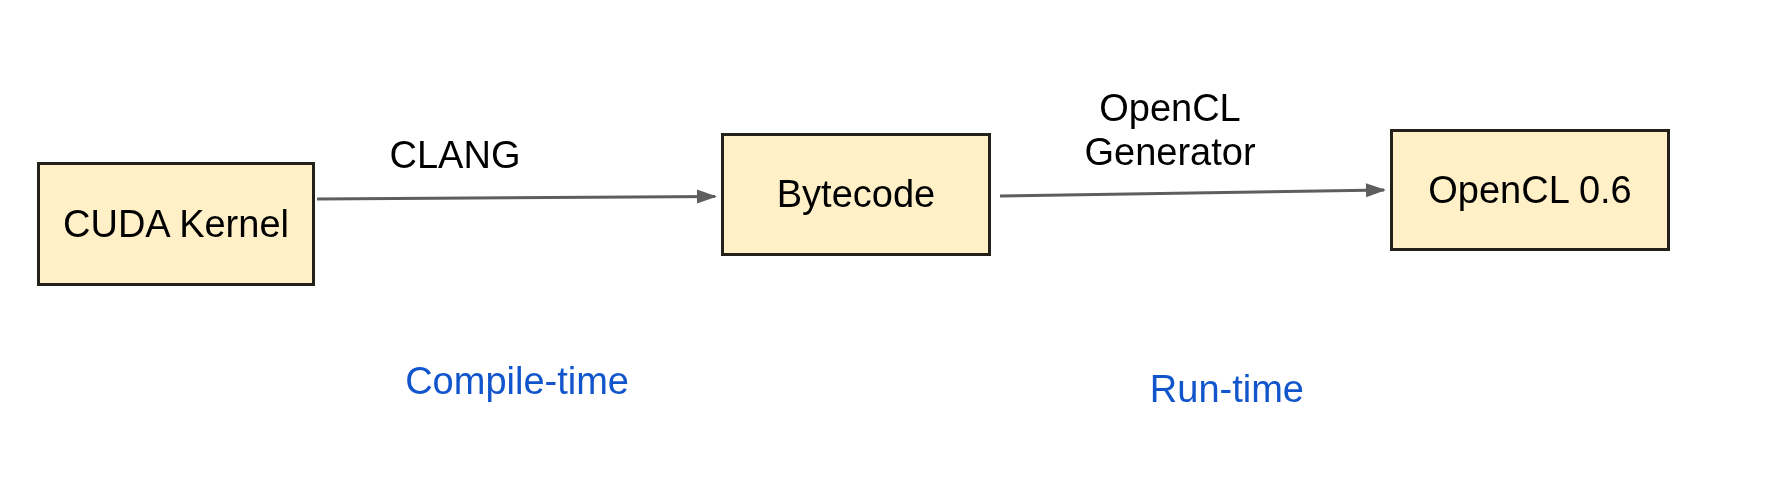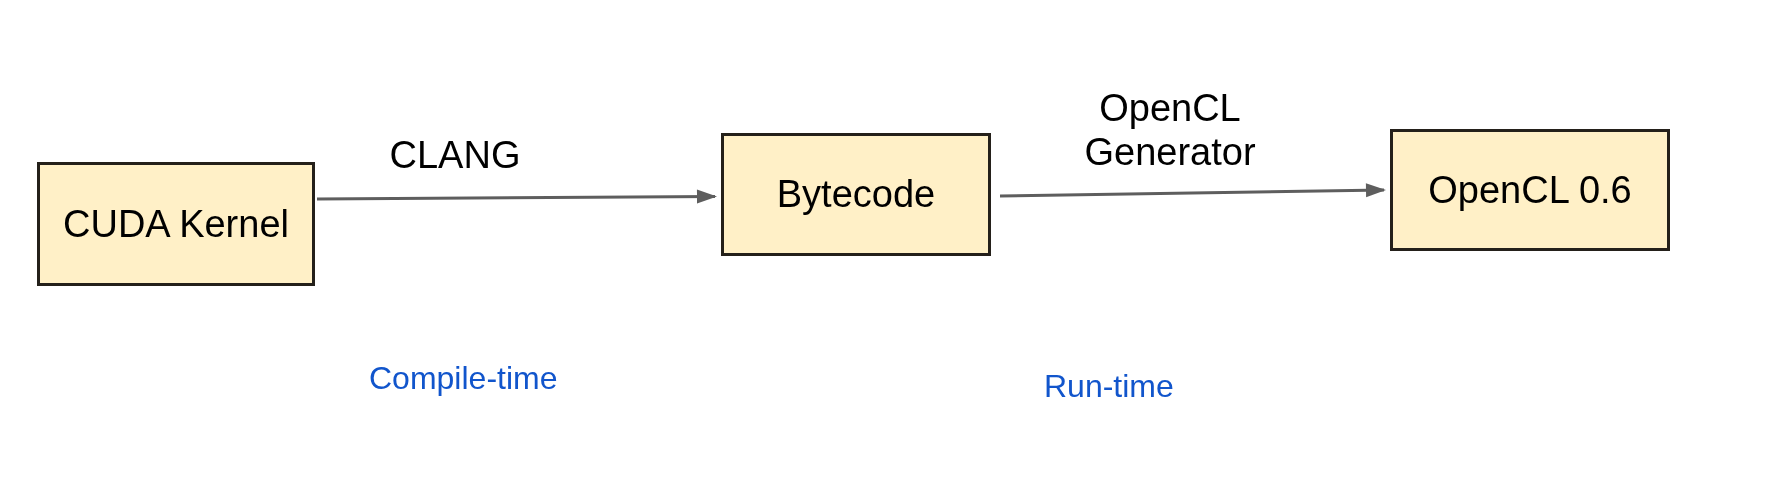--- a/index.html
+++ b/index.html
@@ -38,23 +38,23 @@
     position: absolute;
     font-size: 38px;
     line-height: 1.16;
     color: var(--text);
     text-align: center;
   }
   #edge-label-clang  { left: 355px;  top: 133px; width: 200px; }
   #edge-label-oclgen { left: 1055px; top: 86px;  width: 230px; }
   .phase-label {
     position: absolute;
-    font-size: 32px;
+    font-size: 38px;
     color: var(--phase-text);
-    text-align: left;
+    text-align: right;
     width: 260px;
   }
   #phase-compile { left: 369px;  top: 360px; }
   #phase-run     { left: 1044px; top: 360px; margin-top: 8px; }
   svg.connectors {
     position: absolute;
     left: 0; top: 0;
     width: 1790px; height: 494px;
     pointer-events: none;
   }

